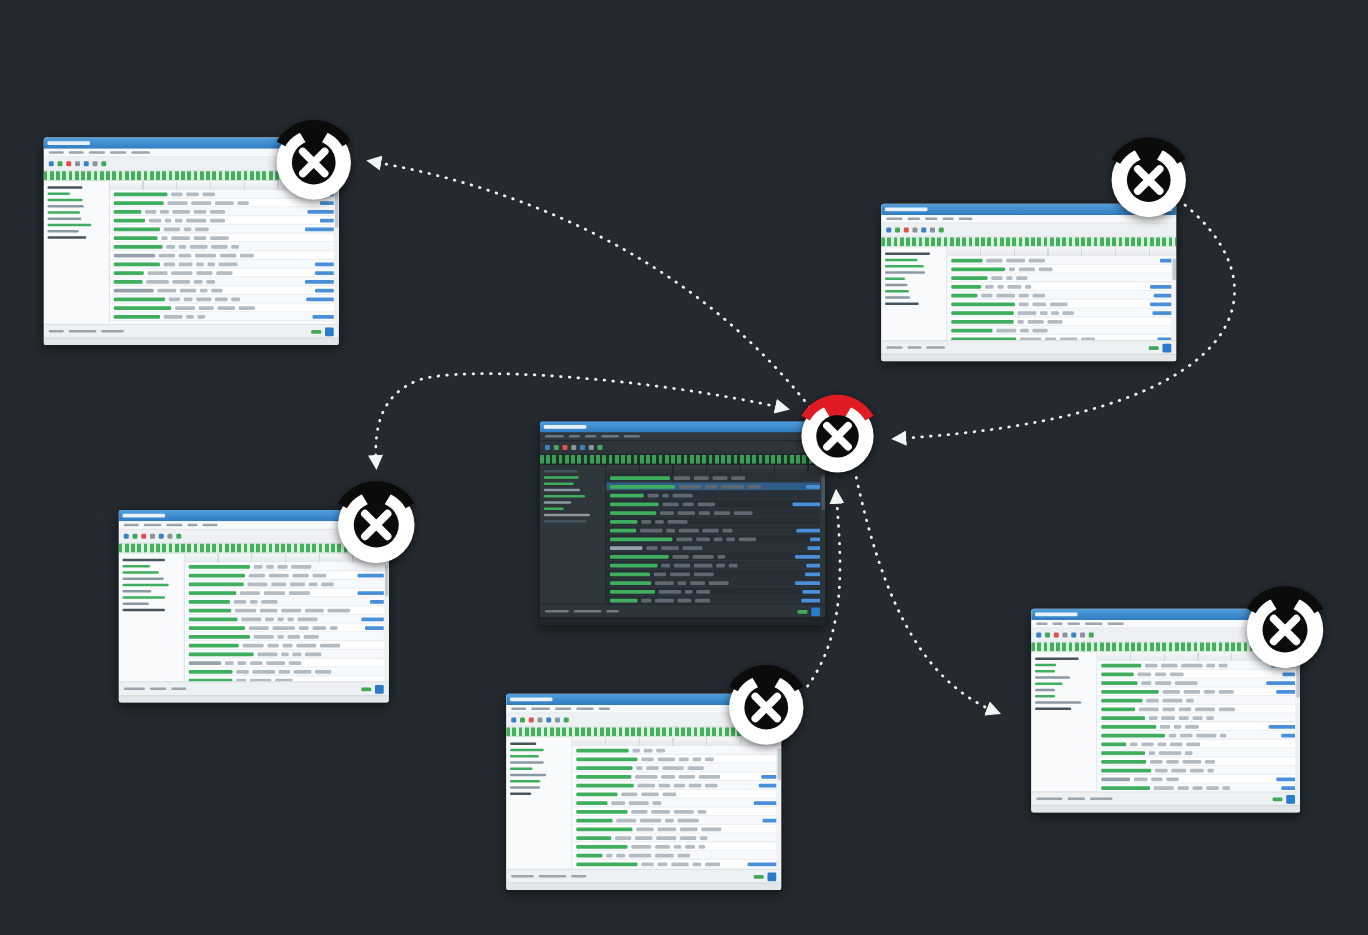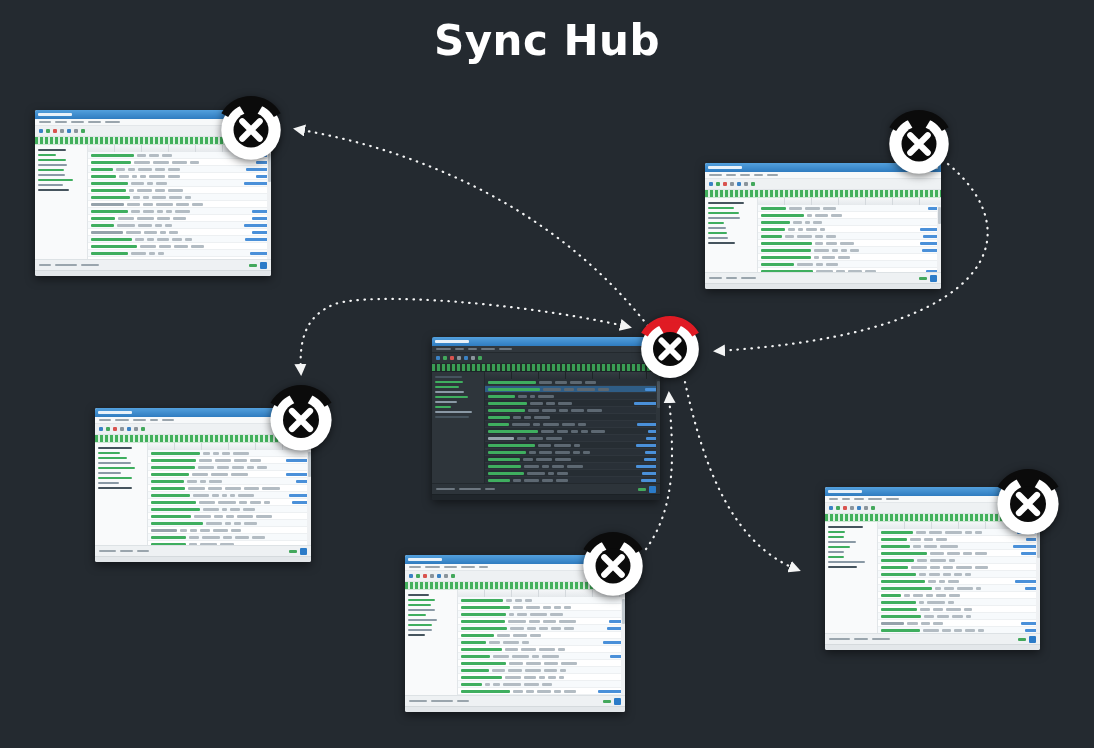--- a/index.html
+++ b/index.html
@@ -97,21 +97,20 @@
     stroke-linecap:round;opacity:.95;}
 
   
   .badge{position:absolute;z-index:30;filter:drop-shadow(0 2px 4px rgba(0,0,0,.55));}
   .badge svg{display:block;width:100%;height:100%;}
 </style>
 </head>
 <body>
 
 <div class="stage">
-  <h1 class="page-title">Sync Hub</h1>
 
   <svg id="conn-svg" viewBox="0 0 1094 748" preserveAspectRatio="none">
     <defs>
       <marker id="arrowhead" viewBox="0 0 10 10" refX="7.5" refY="5" markerWidth="5.5" markerHeight="5.5" orient="auto-start-reverse">
         <path d="M 0 0 L 10 5 L 0 10 z" fill="#ffffff"></path>
       </marker>
     </defs>
   <path d="M 648 326 C 560 214 430 152 296 129" class="conn" marker-end="url(#arrowhead)"></path>
       <path d="M 948 164 C 1028 230 1004 334 716 351" class="conn" marker-end="url(#arrowhead)"></path>
       <path d="M 629 327 C 520 302 370 292 335 304 C 304 316 299 342 301 373" class="conn" marker-end="url(#arrowhead)" marker-start="url(#arrowhead)"></path>

